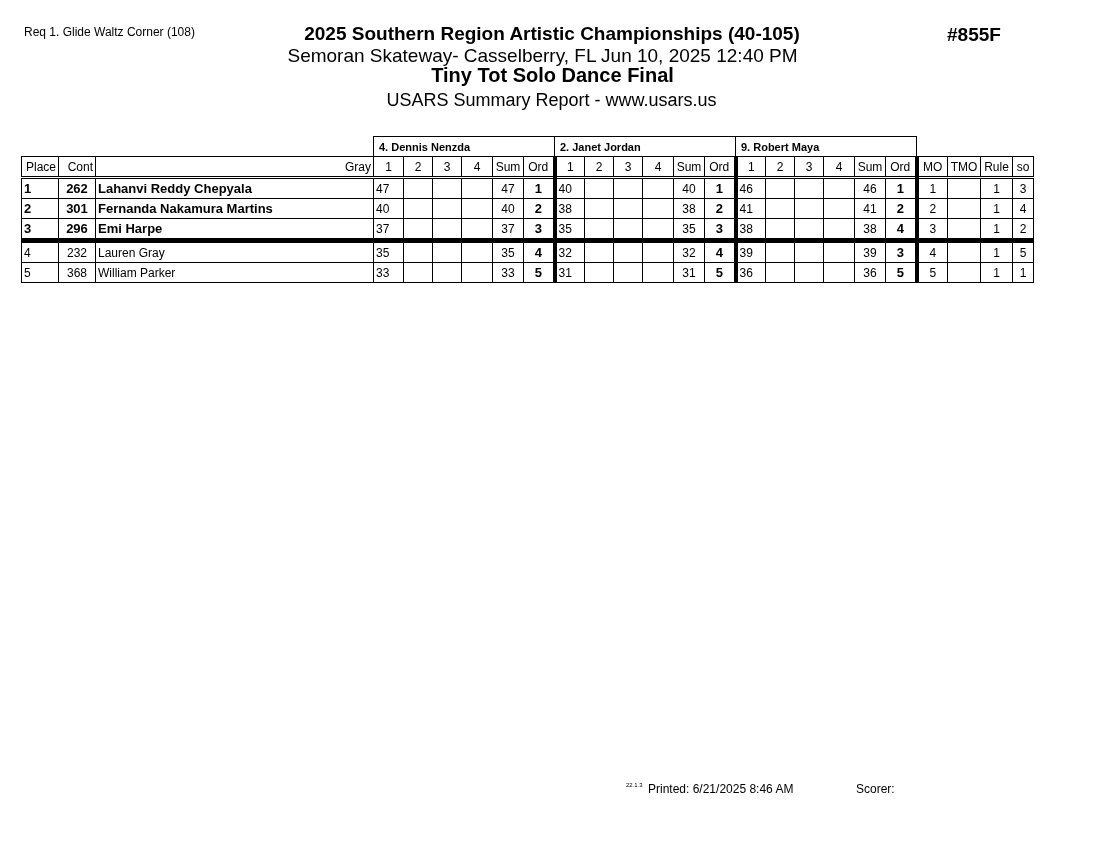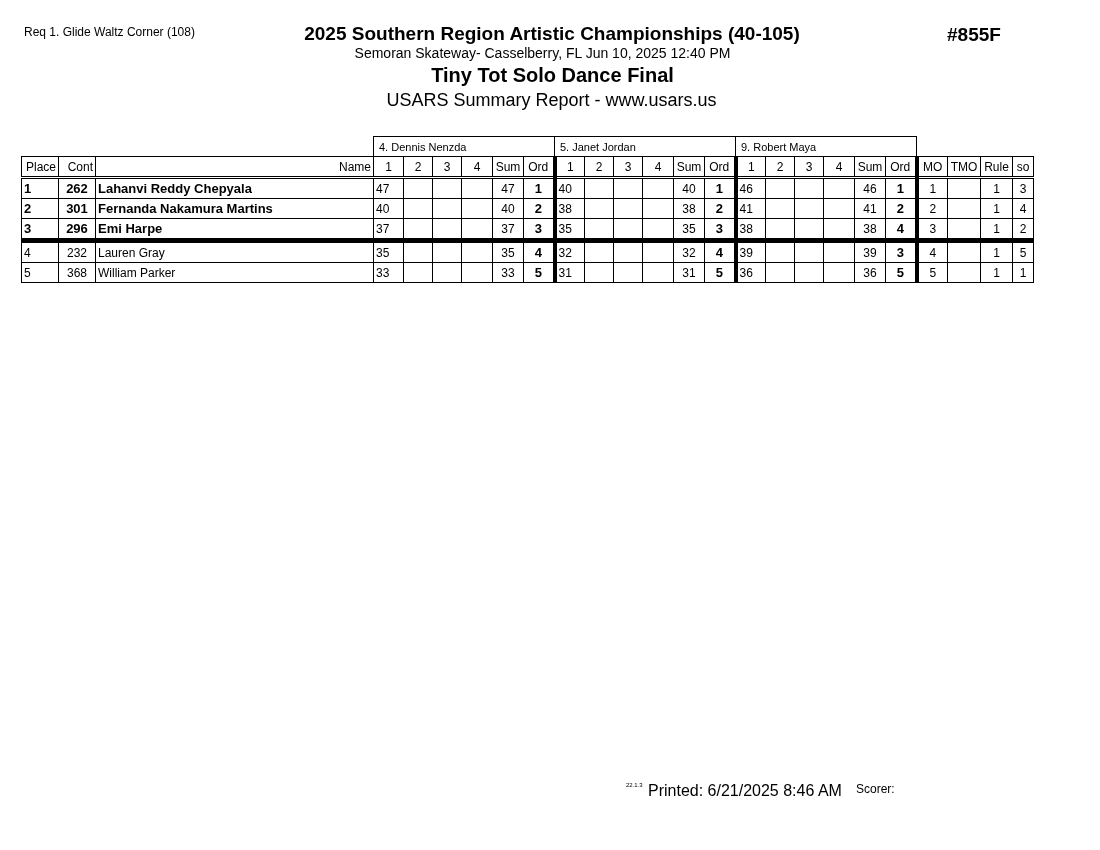--- a/index.html
+++ b/index.html
@@ -1,42 +1,42 @@
 <!DOCTYPE html>
 <html><head>
 <meta charset="utf-8">
 <style>
   html, body { margin: 0; padding: 0; background: #ffffff; }
   body { width: 1100px; height: 850px; position: relative; font-family: "Liberation Sans", sans-serif; color: #000; overflow: hidden; }
   .abs { position: absolute; white-space: nowrap; }
   #req { left: 24px; top: 25px; font-size: 12px; }
   #title { left: 0; width: 1100px; text-align: center; top: 23px; font-size: 19px; font-weight: bold; }
   #title span { position: relative; left: 2px; }
-  #subtitle { left: 0; width: 1085px; text-align: center; top: 45px; font-size: 14px; }
+  #subtitle { left: 0; width: 1085px; text-align: center; top: 45px; font-size: 19px; }
   #event { left: 0; width: 1105px; text-align: center; top: 64px; font-size: 20px; font-weight: bold; }
   #report { left: 0; width: 1103px; text-align: center; top: 90px; font-size: 18px; }
   #code { left: 947px; top: 24px; font-size: 19px; font-weight: bold; }
 
   table.res { position: absolute; left: 21px; top: 136px; border-collapse: collapse; font-size: 12px; table-layout: fixed; }
   table.res td { border: 1px solid #000; height: 19px; padding: 0 2px; line-height: 18px; white-space: nowrap; overflow: hidden; }
-  table.res tr.judges td { height: 19px; font-size: 11px; }
+  table.res tr.judges td { height: 19px; font-size: 11px; font-weight: bold; }
   table.res tr.judges td.blank { border: none; }
   table.res tr.judges td.jname { padding-left: 5px; }
   table.res tr.hdr td { text-align: center; border-bottom: 3px double #000; }
   table.res tr.hdr td.left { text-align: right; }
   table.res td.num { text-align: left; }
   table.res td.ord { text-align: center; font-weight: bold; font-size: 13px; border-right: 4px solid #000; }
   table.res td.sumc { text-align: center; }
   table.res td.firstc { border-left: 4px solid #000; }
   table.res td.ctr { text-align: center; }
   table.res tr.bold td.b { font-weight: bold; font-size: 13px; }
   table.res tr.cut td { border-bottom: 5px solid #000; }
 
   #footer-code { left: 626px; top: 782px; font-size: 6px; }
-  #printed { left: 648px; top: 782px; font-size: 16px; text-align: center; }
+  #printed { left: 648px; top: 782px; font-size: 12px; text-align: center; }
   #scorer { left: 856px; top: 782px; font-size: 12px; }
 </style>
 </head>
 <body>
 
 <div class="abs" id="req">Req  1.  Glide Waltz Corner (108)</div>
 <div class="abs" id="title"><span>2025 Southern Region Artistic Championships (40-105)</span></div>
 <div class="abs" id="subtitle">Semoran Skateway- Casselberry, FL  Jun 10, 2025  12:40 PM</div>
 <div class="abs" id="event">Tiny Tot Solo Dance Final</div>
 <div class="abs" id="report">USARS Summary Report - www.usars.us</div>
@@ -67,28 +67,28 @@
       <col style="width:31px">
     <col style="width:31px">
       <col style="width:33px">
       <col style="width:32px">
       <col style="width:21px">
   </colgroup>
   <tbody id="tbody">
     <tr class="judges">
       <td class="blank" colspan="3"></td>
       <td class="jname" colspan="6">4.  Dennis Nenzda</td>
-      <td class="jname" colspan="6">5.  Janet  Jordan</td>
+      <td class="jname" colspan="6">2.  Janet  Jordan</td>
       <td class="jname" colspan="6">9.  Robert Maya</td>
       <td class="blank" colspan="4"></td>
     </tr>
     <tr class="hdr">
       <td class="left">Place</td>
       <td class="left">Cont</td>
-      <td class="left">Name</td>
+      <td class="left">Gray</td>
       <td>1</td>
       <td>2</td>
       <td>3</td>
       <td>4</td>
       <td>Sum</td>
       <td style="border-right:4px solid #000">Ord</td>
       <td>1</td>
       <td>2</td>
       <td>3</td>
       <td>4</td>

